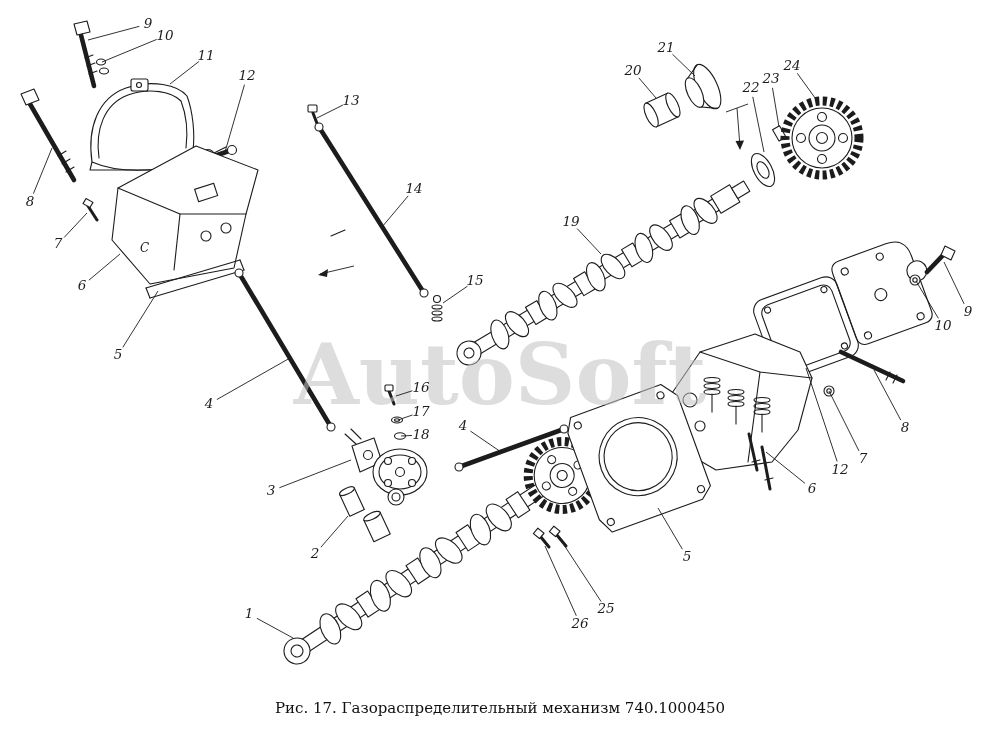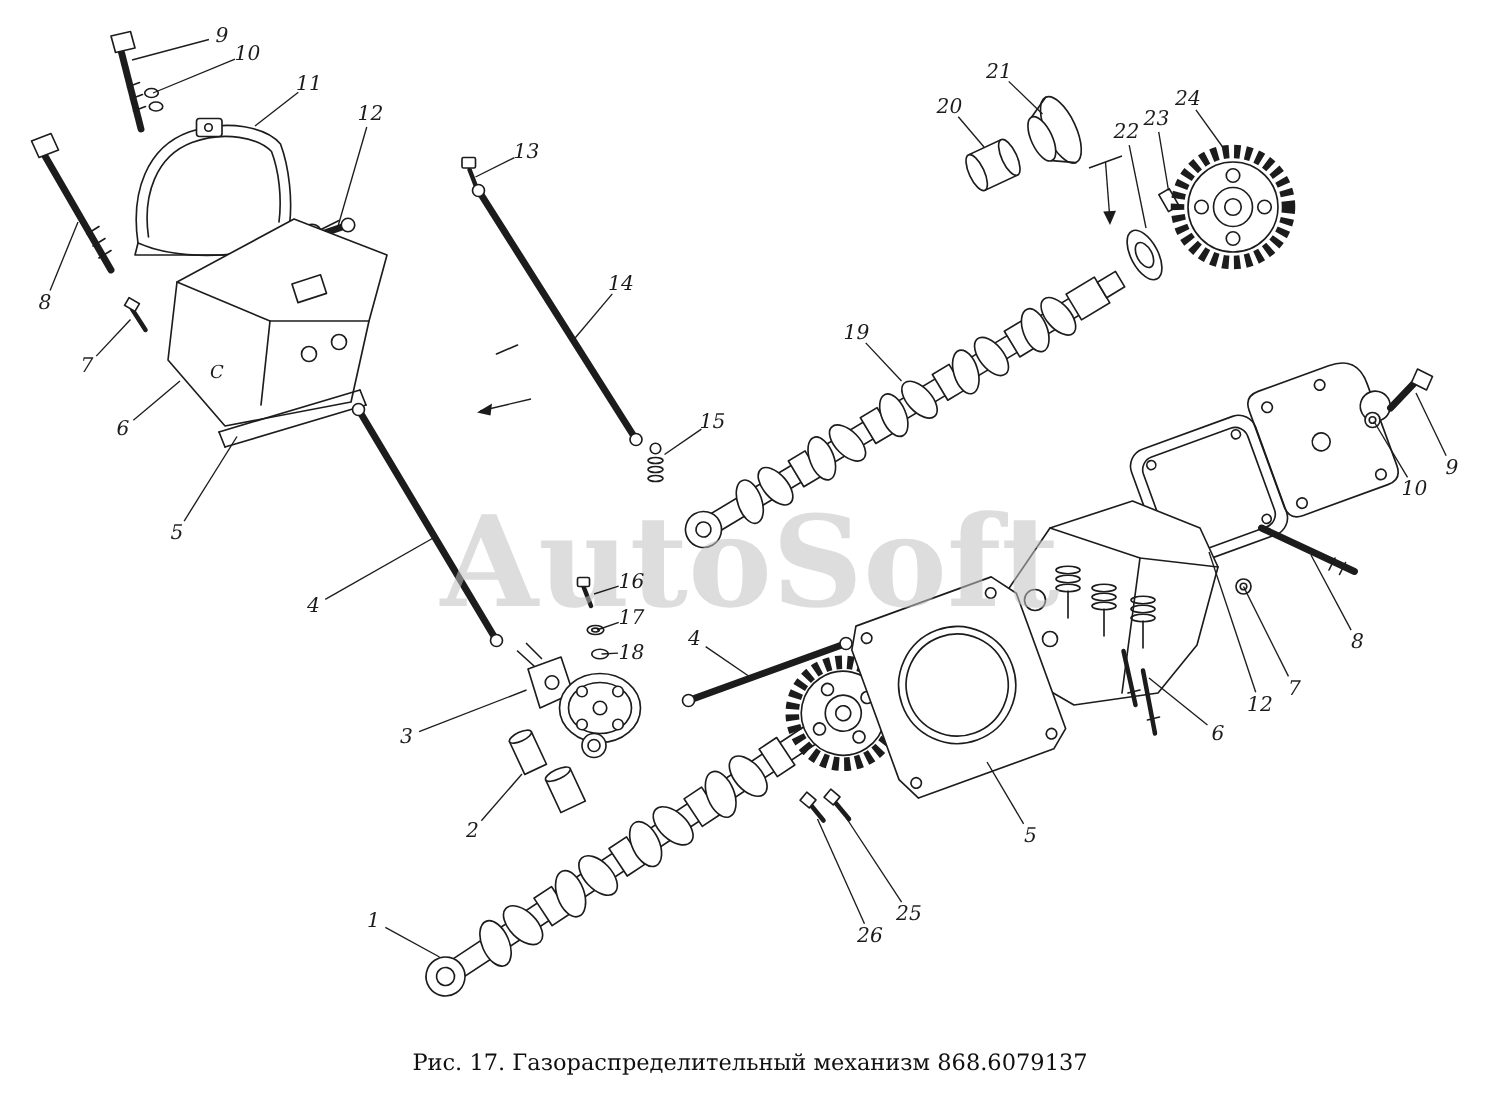--- a/index.html
+++ b/index.html
@@ -399,15 +399,15 @@
         <text x="687" y="561" class="part-label">5</text>
         <line x1="470.42776535124847" y1="431.0821552403279" x2="501" y2="452" class="leader"></line>
         <text x="463" y="430" class="part-label">4</text>
         <line x1="601.0620920266186" y1="601.4755688024665" x2="564" y2="545" class="leader"></line>
         <text x="606" y="613" class="part-label">25</text>
         <line x1="576.3154744465755" y1="615.788771623797" x2="545" y2="546" class="leader"></line>
         <text x="580" y="628" class="part-label">26</text>
       </g>
 </svg>
 
-<div class="caption">Рис. 17. Газораспределительный механизм 868.6079137</div>
+<div class="caption">Рис. 17. Газораспределительный механизм 740.1000450</div>
 
 </div>
 
 </body></html>

